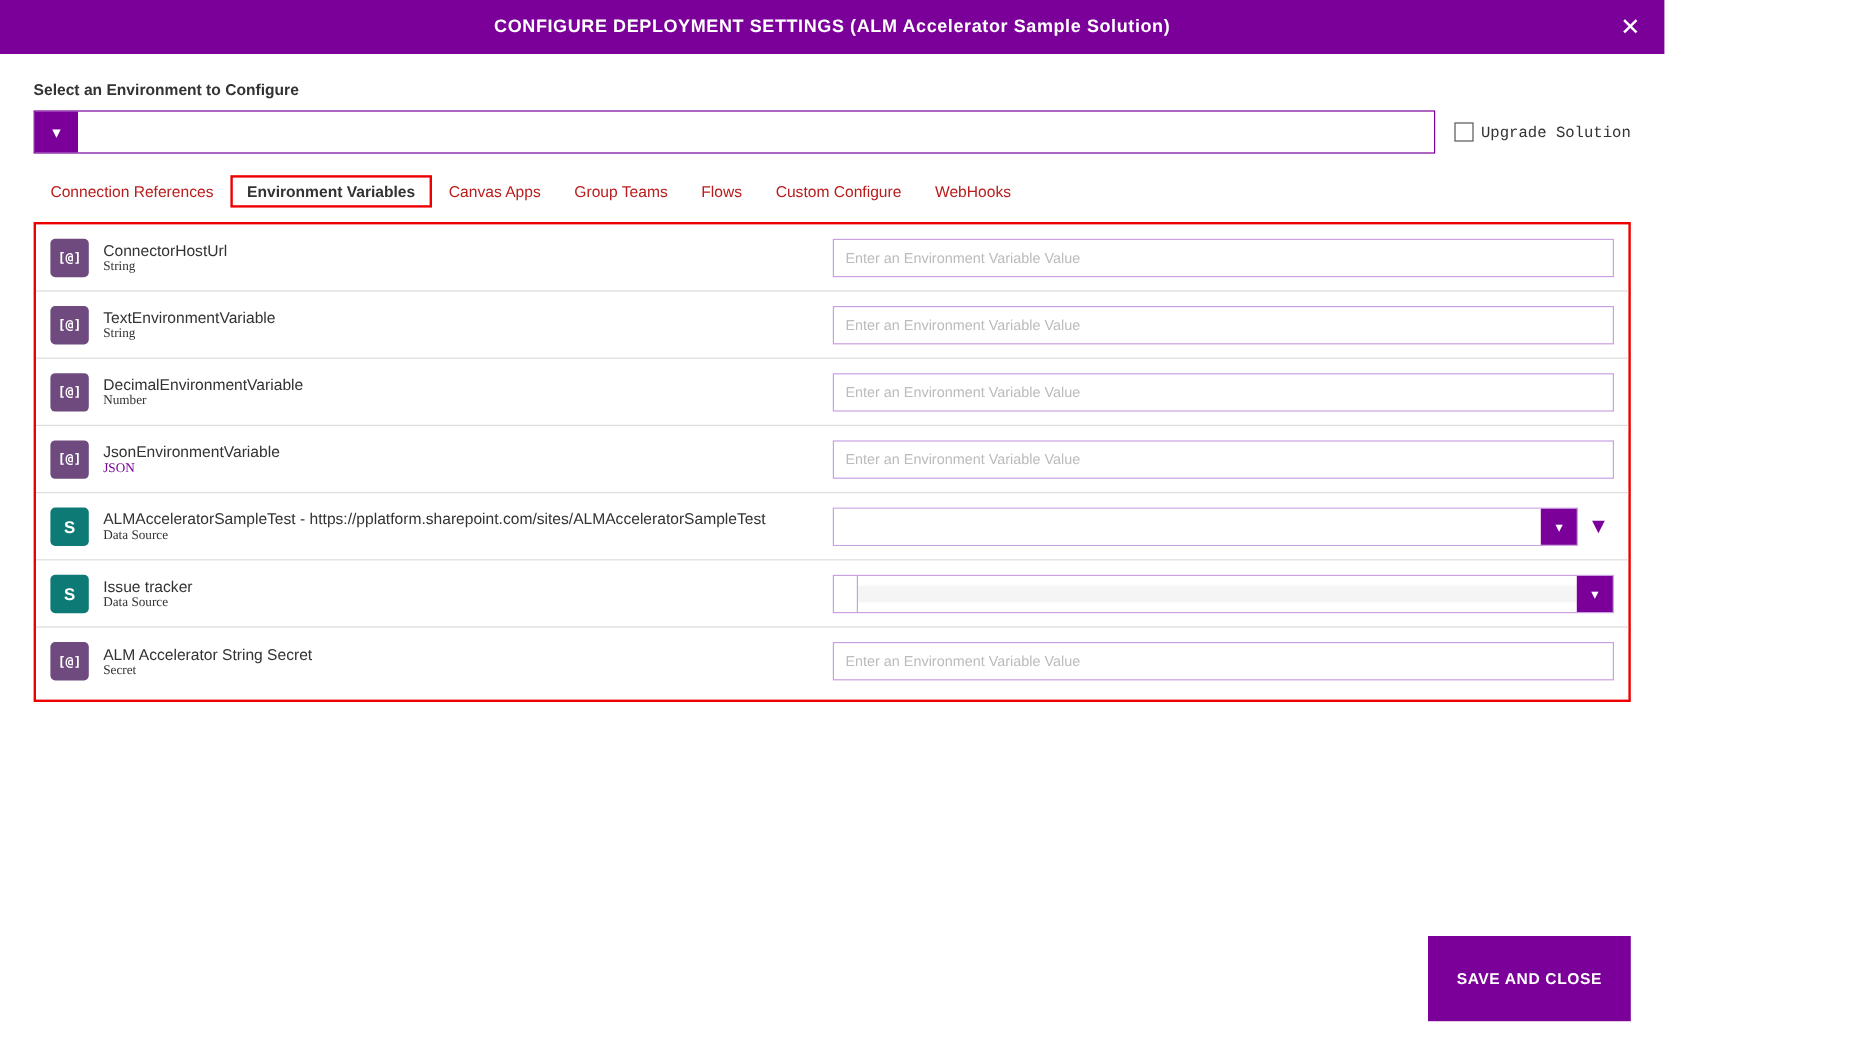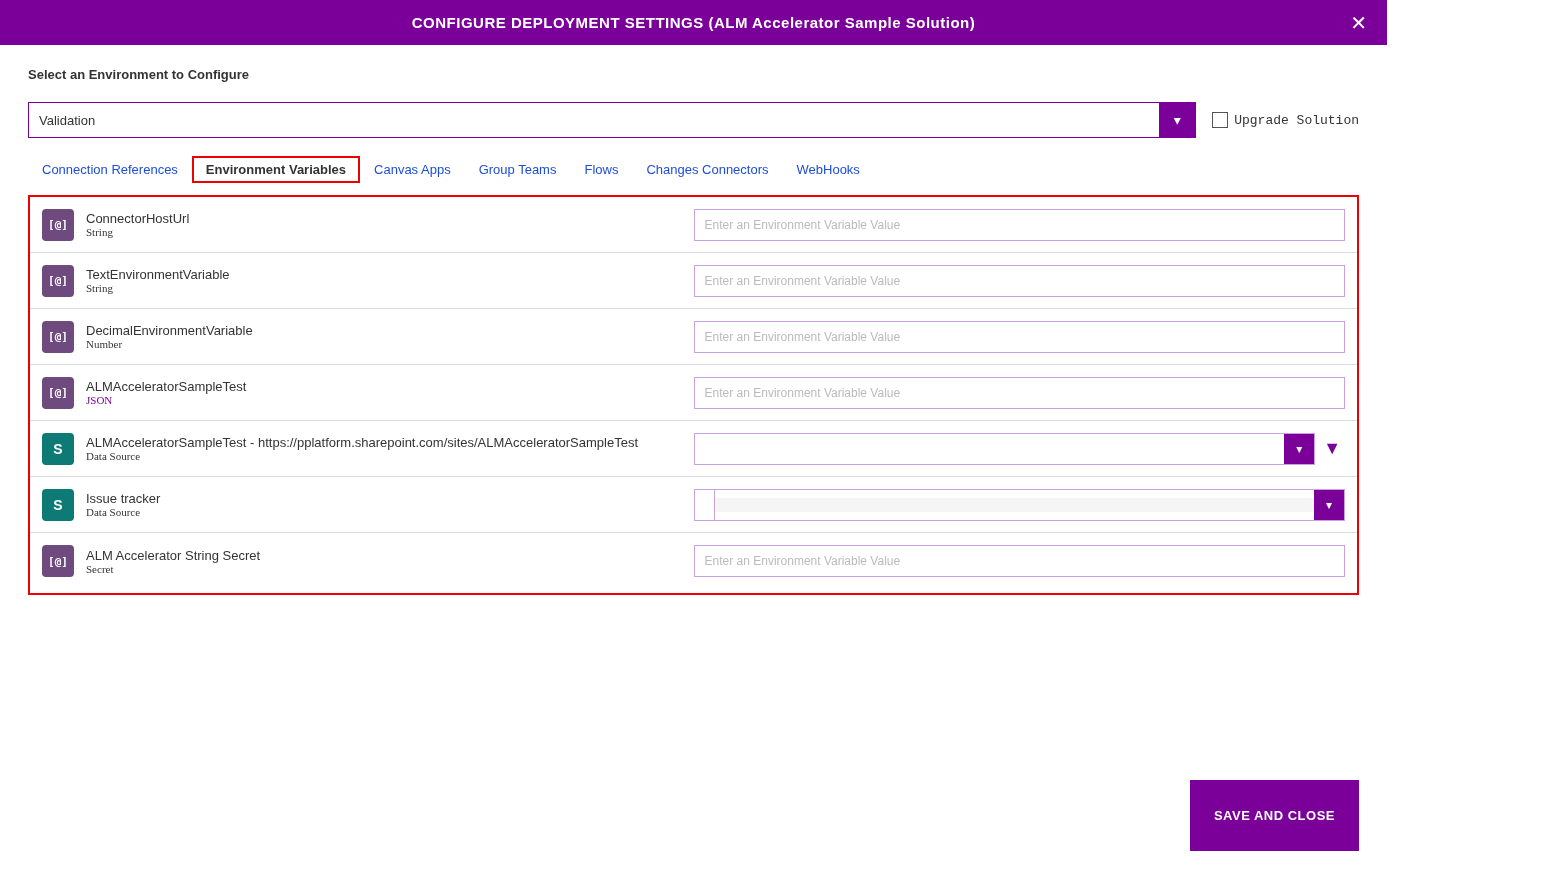--- a/index.html
+++ b/index.html
@@ -37,21 +37,21 @@
       flex: 1;
       padding: 22px 28px 0 28px;
       display: flex;
       flex-direction: column;
       overflow: hidden;
     }
 
     .section-label {
       font-size: 13px;
       font-weight: 600;
-      margin-bottom: 20px;
+      margin-bottom: 10px;
       color: #333;
     }
 
     .env-select-row {
       display: flex;
       align-items: center;
       gap: 16px;
       margin-bottom: 18px;
     }
     .env-select-wrapper {
@@ -100,21 +100,21 @@
     .tabs-row {
       display: flex;
       gap: 0;
       margin-bottom: 0;
       border-bottom: none;
     }
     .tab {
       padding: 6px 14px;
       font-size: 13px;
       cursor: pointer;
-      color: #1d4ed8;
+      color: #b91c1c;
       border: none;
       background: none;
     }
     .tab.active {
       font-weight: 700;
       color: #333;
       border: 2px solid #e00;
       padding: 4px 12px;
     }
 
@@ -290,36 +290,35 @@
   <div class="title-bar">
     <span>CONFIGURE DEPLOYMENT SETTINGS (ALM Accelerator Sample Solution)</span>
     <button class="close-btn">✕</button>
   </div>
 
   <div class="dialog-body">
 
     <div class="section-label">Select an Environment to Configure</div>
     <div class="env-select-row">
       <div class="env-select-wrapper">
-        <input class="env-select-input" type="text" value="Validation" style="">
         <button class="env-select-btn">▾</button>
       </div>
       <div class="upgrade-solution">
         <div class="upgrade-checkbox"></div>
         <span>Upgrade Solution</span>
       </div>
     </div>
 
     <div class="tabs-row">
       <button class="tab">Connection References</button>
       <button class="tab active">Environment Variables</button>
       <button class="tab">Canvas Apps</button>
       <button class="tab">Group Teams</button>
       <button class="tab">Flows</button>
-      <button class="tab">Changes Connectors</button>
+      <button class="tab">Custom Configure</button>
       <button class="tab">WebHooks</button>
     </div>
 
     <div class="table-section" id="table-section">
     <div class="table-row">
     <div class="row-left">
       <div class="row-icon icon-gray">
               <span style="font-size:11px;font-family:monospace;">[@]</span>
             </div>
       <div class="row-info">
@@ -358,21 +357,21 @@
     <div class="row-right">
       <input class="env-input" type="text" placeholder="Enter an Environment Variable Value" style="">
     </div>
   </div>
         <div class="table-row">
     <div class="row-left">
       <div class="row-icon icon-gray">
               <span style="font-size:11px;font-family:monospace;">[@]</span>
             </div>
       <div class="row-info">
-        <span class="row-name">ALMAcceleratorSampleTest</span>
+        <span class="row-name">JsonEnvironmentVariable</span>
         <span class="row-type type-json">JSON</span>
       </div>
     </div>
     <div class="row-right">
       <input class="env-input" type="text" placeholder="Enter an Environment Variable Value" style="">
     </div>
   </div>
         <div class="table-row">
     <div class="row-left">
       <div class="row-icon icon-teal">

